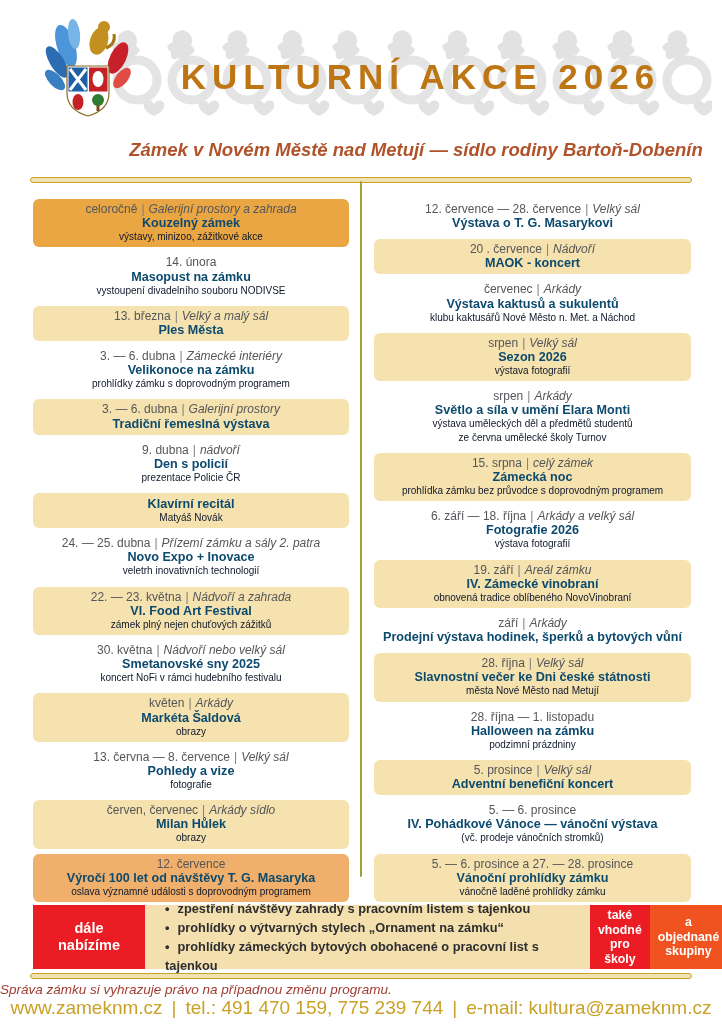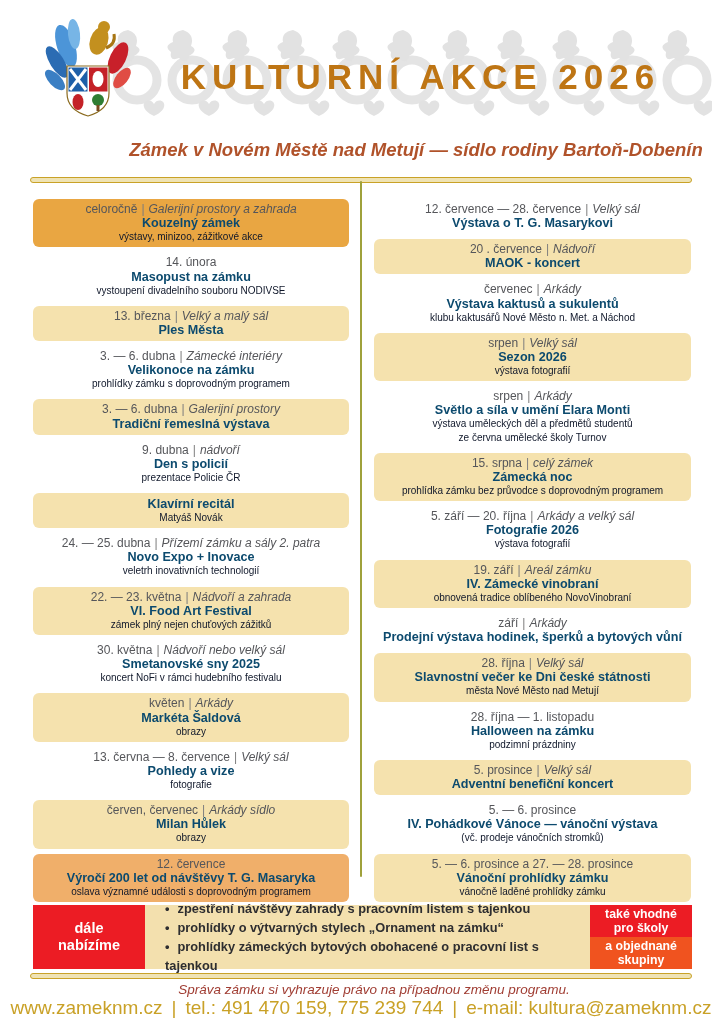--- a/index.html
+++ b/index.html
@@ -48,31 +48,31 @@
     width:112px;background:#EC1C24;color:#fff;font-weight:bold;font-size:14.5px;
     display:flex;align-items:center;justify-content:center;text-align:center;
     line-height:17px;padding:0 16px;box-sizing:border-box;
   }
   .offer-mid{
     flex:1;background:#F3E0AE;display:flex;flex-direction:column;justify-content:center;
     padding-left:20px;box-sizing:border-box;
   }
   .offer-item{font-size:12.8px;font-weight:bold;color:#2E2E30;line-height:19px;text-align:left;}
   .offer-item .bullet{margin-right:8px;}
-  .offer-side{width:102px;display:flex;flex-direction:column;}
+  .offer-side{width:102px;display:flex;flex-direction:row;}
   .side-box{
     flex:1;color:#fff;font-weight:bold;font-size:12.3px;line-height:14.5px;
     display:flex;align-items:center;justify-content:center;text-align:center;padding:0 8px;
   }
   .side-top{background:#EC1C24;}
   .side-bottom{background:#F0531F;}
   
   .footer-note{
-    position:absolute;left:0;right:0;top:982px;text-align:center;
-    font-size:13.5px;font-style:italic;color:#A03D33;padding-left:26px;
+    position:absolute;left:0;right:0;top:982px;text-align:left;
+    font-size:13.5px;font-style:italic;color:#A03D33;
   }
   .footer-contact{
     position:absolute;left:0;right:0;top:997px;text-align:center;
     font-size:19px;color:#C9A127;white-space:nowrap;
   }
   .footer-contact .sep{margin:0 9px;}
 </style>
 </head>
 <body>
 
@@ -182,21 +182,21 @@
       <div class="ev-title">Pohledy a vize</div>
       <div class="ev-desc">fotografie</div>
     </div>
     <div class="event cream">
       <div class="ev-meta"><span>červen, červenec</span><span class="sep">|</span><span class="venue">Arkády sídlo</span></div>
       <div class="ev-title">Milan Hůlek</div>
       <div class="ev-desc">obrazy</div>
     </div>
     <div class="event orange2">
       <div class="ev-meta"><span>12. července</span></div>
-      <div class="ev-title">Výročí 200 let od návštěvy T. G. Masaryka</div>
+      <div class="ev-title">Výročí 100 let od návštěvy T. G. Masaryka</div>
       <div class="ev-desc">oslava významné události s doprovodným programem</div>
     </div>
   </div>
 <div class="col col-right">
     <div class="event plain">
       <div class="ev-meta"><span>12. července — 28. července</span><span class="sep">|</span><span class="venue">Velký sál</span></div>
       <div class="ev-title">Výstava o T. G. Masarykovi</div>
     </div>
     <div class="event cream">
       <div class="ev-meta"><span>20 . července</span><span class="sep">|</span><span class="venue">Nádvoří</span></div>
@@ -217,21 +217,21 @@
       <div class="ev-title">Světlo a síla v umění Elara Monti</div>
       <div class="ev-desc">výstava uměleckých děl a předmětů studentů</div>
       <div class="ev-desc">ze června umělecké školy Turnov</div>
     </div>
     <div class="event cream">
       <div class="ev-meta"><span>15. srpna</span><span class="sep">|</span><span class="venue">celý zámek</span></div>
       <div class="ev-title">Zámecká noc</div>
       <div class="ev-desc">prohlídka zámku bez průvodce s doprovodným programem</div>
     </div>
     <div class="event plain">
-      <div class="ev-meta"><span>5. září — 20. října</span><span class="sep">|</span><span class="venue">Arkády a velký sál</span></div>
+      <div class="ev-meta"><span>6. září — 18. října</span><span class="sep">|</span><span class="venue">Arkády a velký sál</span></div>
       <div class="ev-title">Fotografie 2026</div>
       <div class="ev-desc">výstava fotografií</div>
     </div>
     <div class="event cream">
       <div class="ev-meta"><span>19. září</span><span class="sep">|</span><span class="venue">Areál zámku</span></div>
       <div class="ev-title">IV. Zámecké vinobraní</div>
       <div class="ev-desc">obnovená tradice oblíbeného NovoVinobraní</div>
     </div>
     <div class="event plain">
       <div class="ev-meta"><span>září</span><span class="sep">|</span><span class="venue">Arkády</span></div>

